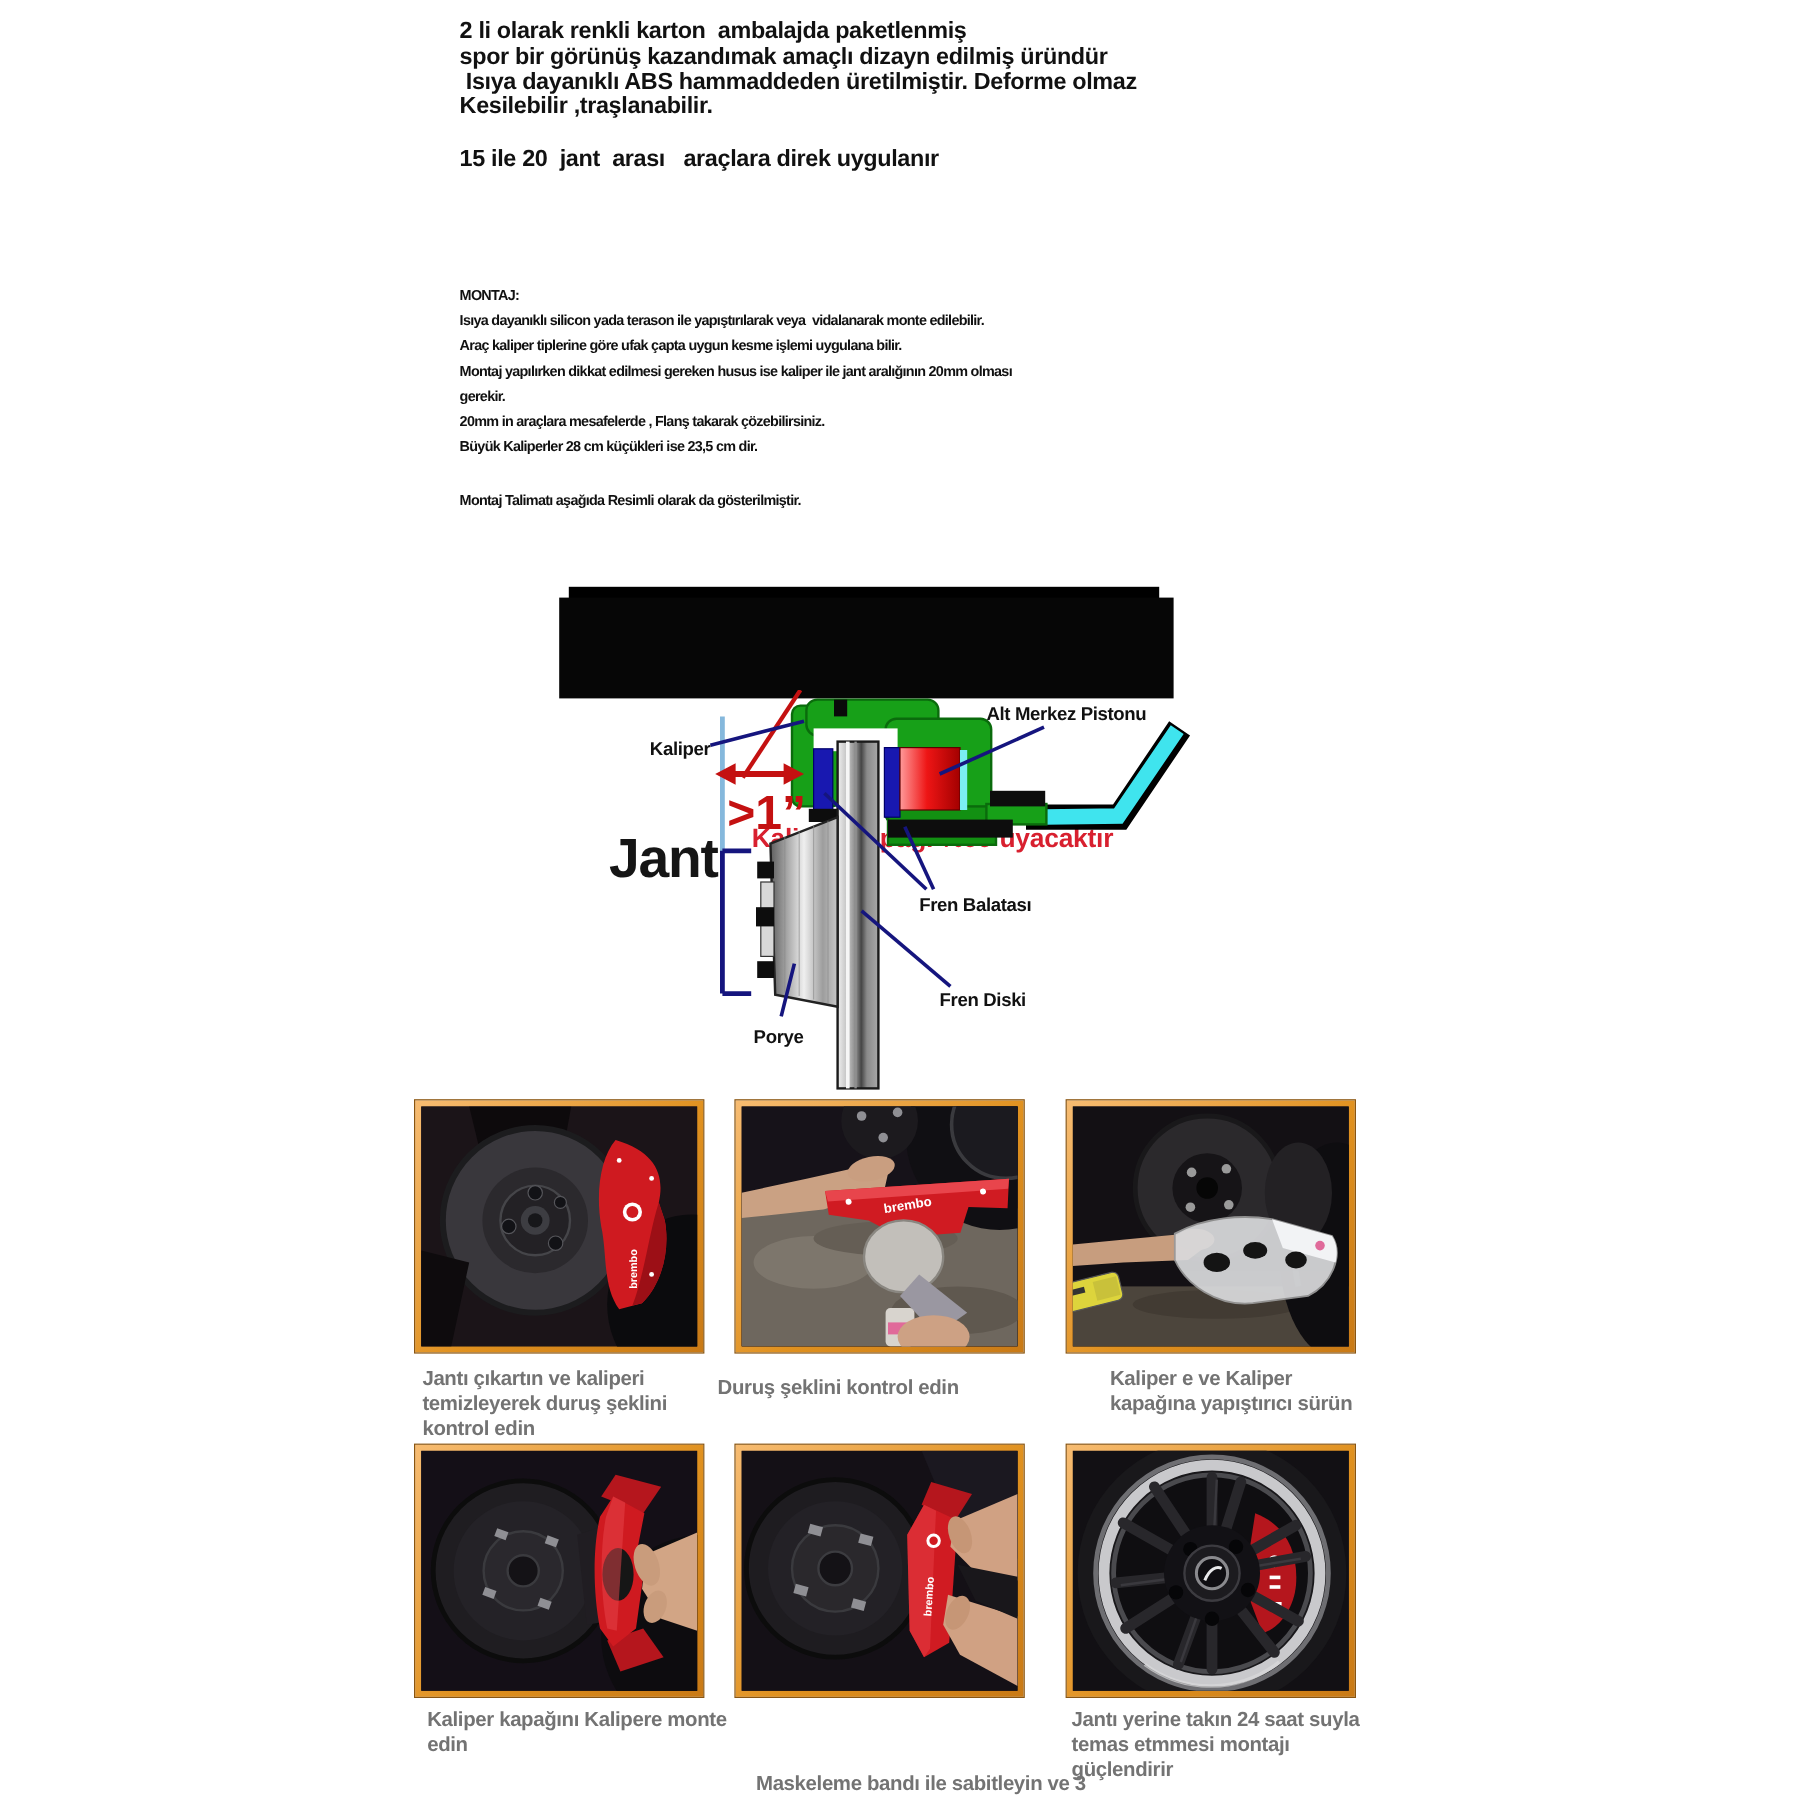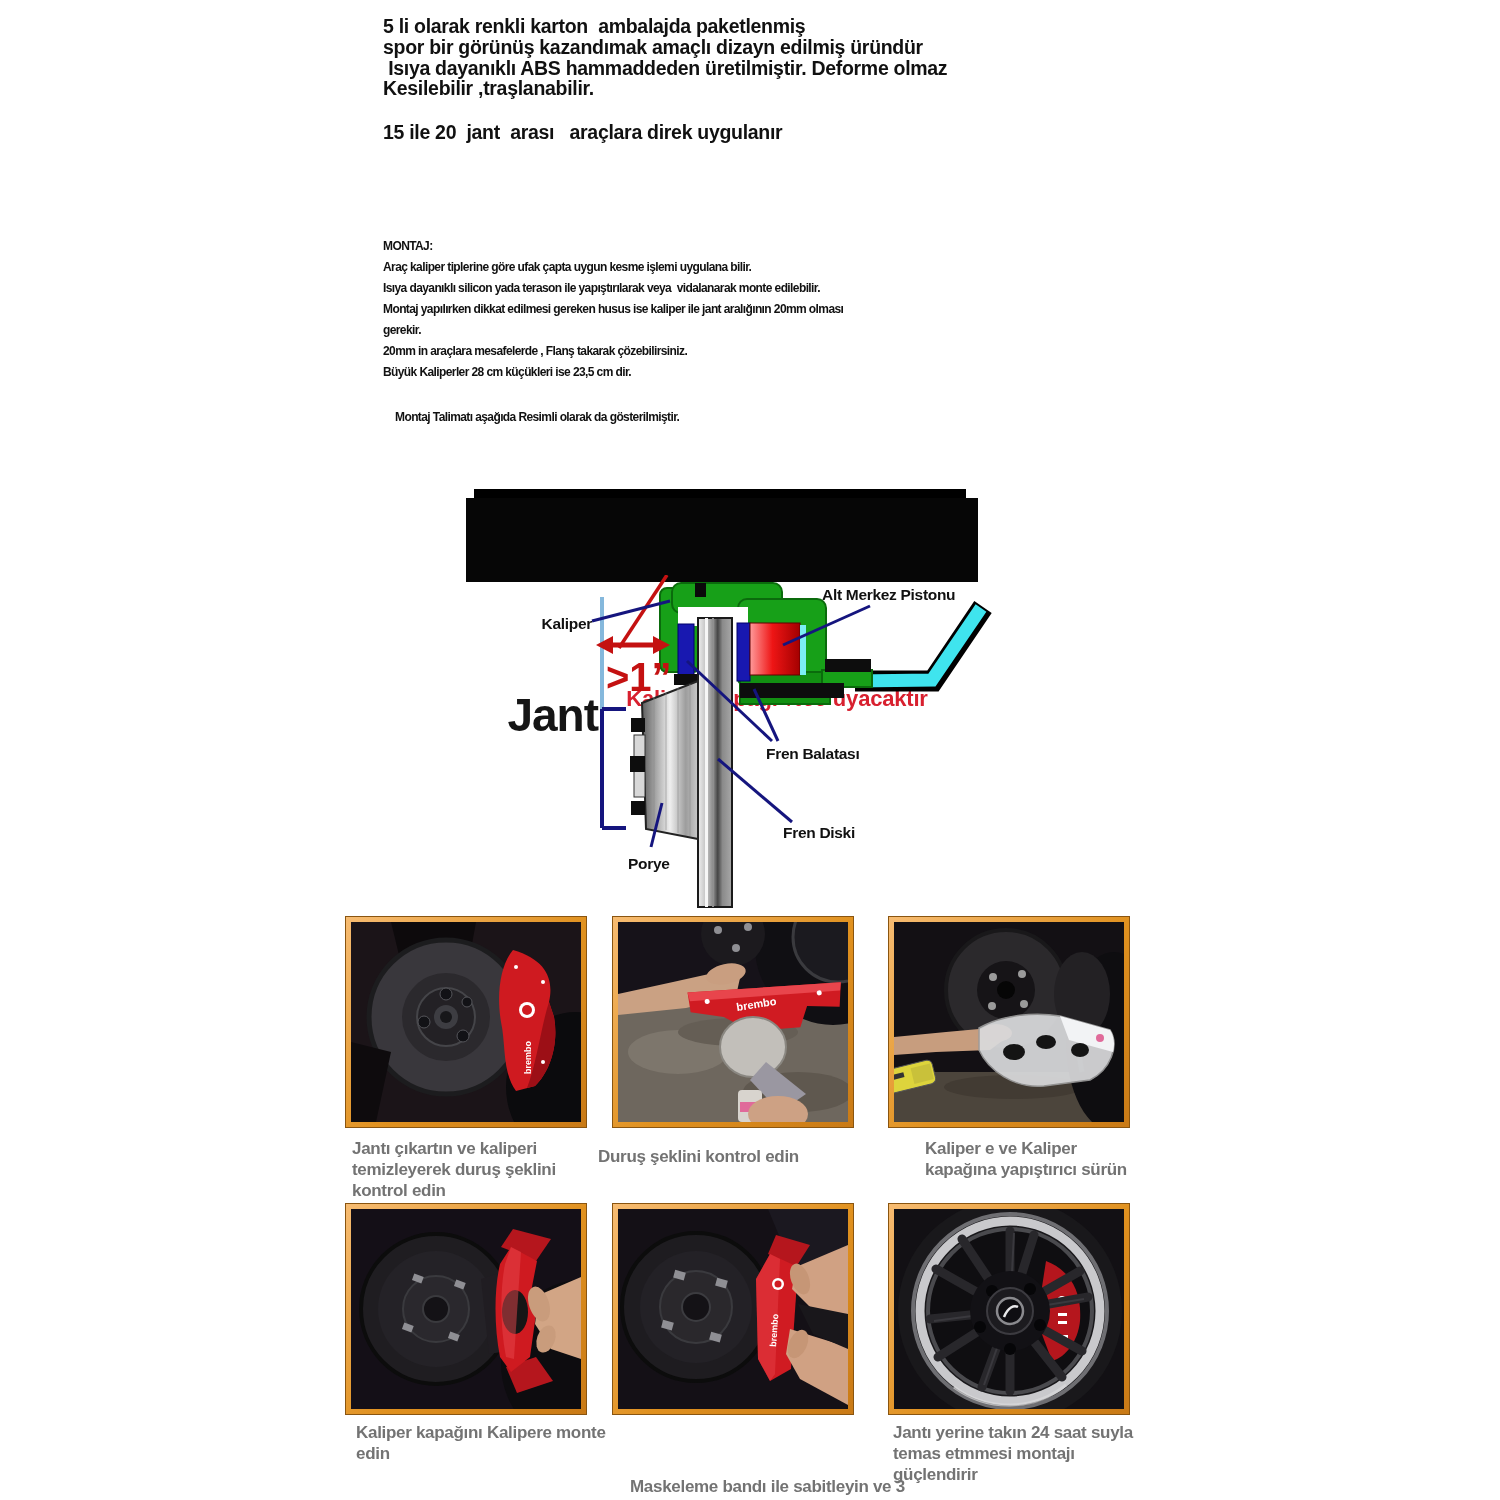--- a/index.html
+++ b/index.html
@@ -7,52 +7,52 @@
     width:1500px;height:1500px;position:relative;background:#ffffff;
     font-family:"Liberation Sans", sans-serif;color:#111;overflow:hidden;
   }
   .abs{position:absolute;}
   
   .intro{left:383px;top:16px;font-size:19.5px;font-weight:bold;line-height:20.8px;letter-spacing:-0.3px;}
   .intro div{white-space:pre-wrap;}
   .size-note{left:383px;top:121px;font-size:19.5px;font-weight:bold;letter-spacing:-0.3px;white-space:pre-wrap;}
   .montaj{left:383px;top:236px;font-size:12px;font-weight:bold;line-height:21px;letter-spacing:-0.6px;}
   .montaj div{white-space:pre-wrap;}
-  .montaj .footer{margin-top:24px;margin-left:12px;}
+  .montaj .footer{margin-top:24px;}
   
   .banner{left:466px;top:489px;width:514px;height:94px;}
   .banner-back{position:absolute;left:8px;top:0;width:492px;height:82px;background:#000;}
   .banner-front{position:absolute;left:0;top:9px;width:512px;height:84px;background:#060606;}
   .banner-text{position:absolute;left:14px;top:17px;width:486px;font-size:22px;font-weight:bold;
     line-height:35px;color:#fff;letter-spacing:-0.2px;white-space:pre-wrap;}
   .banner-text .red{color:#d8202f;}
   
   .diagram{left:440px;top:575px;width:600px;height:335px;}
   .diagram svg{display:block;width:600px;height:335px;}
   
   .photo{position:absolute;width:230px;height:200px;padding:5px;border:1px solid #8a5510;
     background:linear-gradient(135deg,#f7bc72,#e0911f 55%,#c97a16);}
   .photo svg{display:block;width:230px;height:200px;background:#14101a;}
   .caption{position:absolute;font-size:17px;font-weight:bold;line-height:21px;letter-spacing:-0.3px;color:#737373;}
 </style>
 </head>
 <body>
 
 <div class="abs intro">
-  <div>5 li olarak renkli karton  ambalajda paketlenmiş</div>
+  <div>2 li olarak renkli karton  ambalajda paketlenmiş</div>
   <div>spor bir görünüş kazandımak amaçlı dizayn edilmiş üründür</div>
   <div> Isıya dayanıklı ABS hammaddeden üretilmiştir. Deforme olmaz</div>
   <div>Kesilebilir ,traşlanabilir.</div>
 </div>
 <div class="abs size-note">15 ile 20  jant  arası   araçlara direk uygulanır</div>
 
 <div class="abs montaj">
   <div>MONTAJ:</div>
+  <div>Isıya dayanıklı silicon yada terason ile yapıştırılarak veya  vidalanarak monte edilebilir.</div>
   <div>Araç kaliper tiplerine göre ufak çapta uygun kesme işlemi uygulana bilir.</div>
-  <div>Isıya dayanıklı silicon yada terason ile yapıştırılarak veya  vidalanarak monte edilebilir.</div>
   <div>Montaj yapılırken dikkat edilmesi gereken husus ise kaliper ile jant aralığının 20mm olması</div>
   <div>gerekir.</div>
   <div>20mm in araçlara mesafelerde , Flanş takarak çözebilirsiniz.</div>
   <div>Büyük Kaliperler 28 cm küçükleri ise 23,5 cm dir.</div>
   <div class="footer">Montaj Talimatı aşağıda Resimli olarak da gösterilmiştir.</div>
 </div>
 
 <div class="abs banner">
   <div class="banner-back"></div>
   <div class="banner-front"></div>

